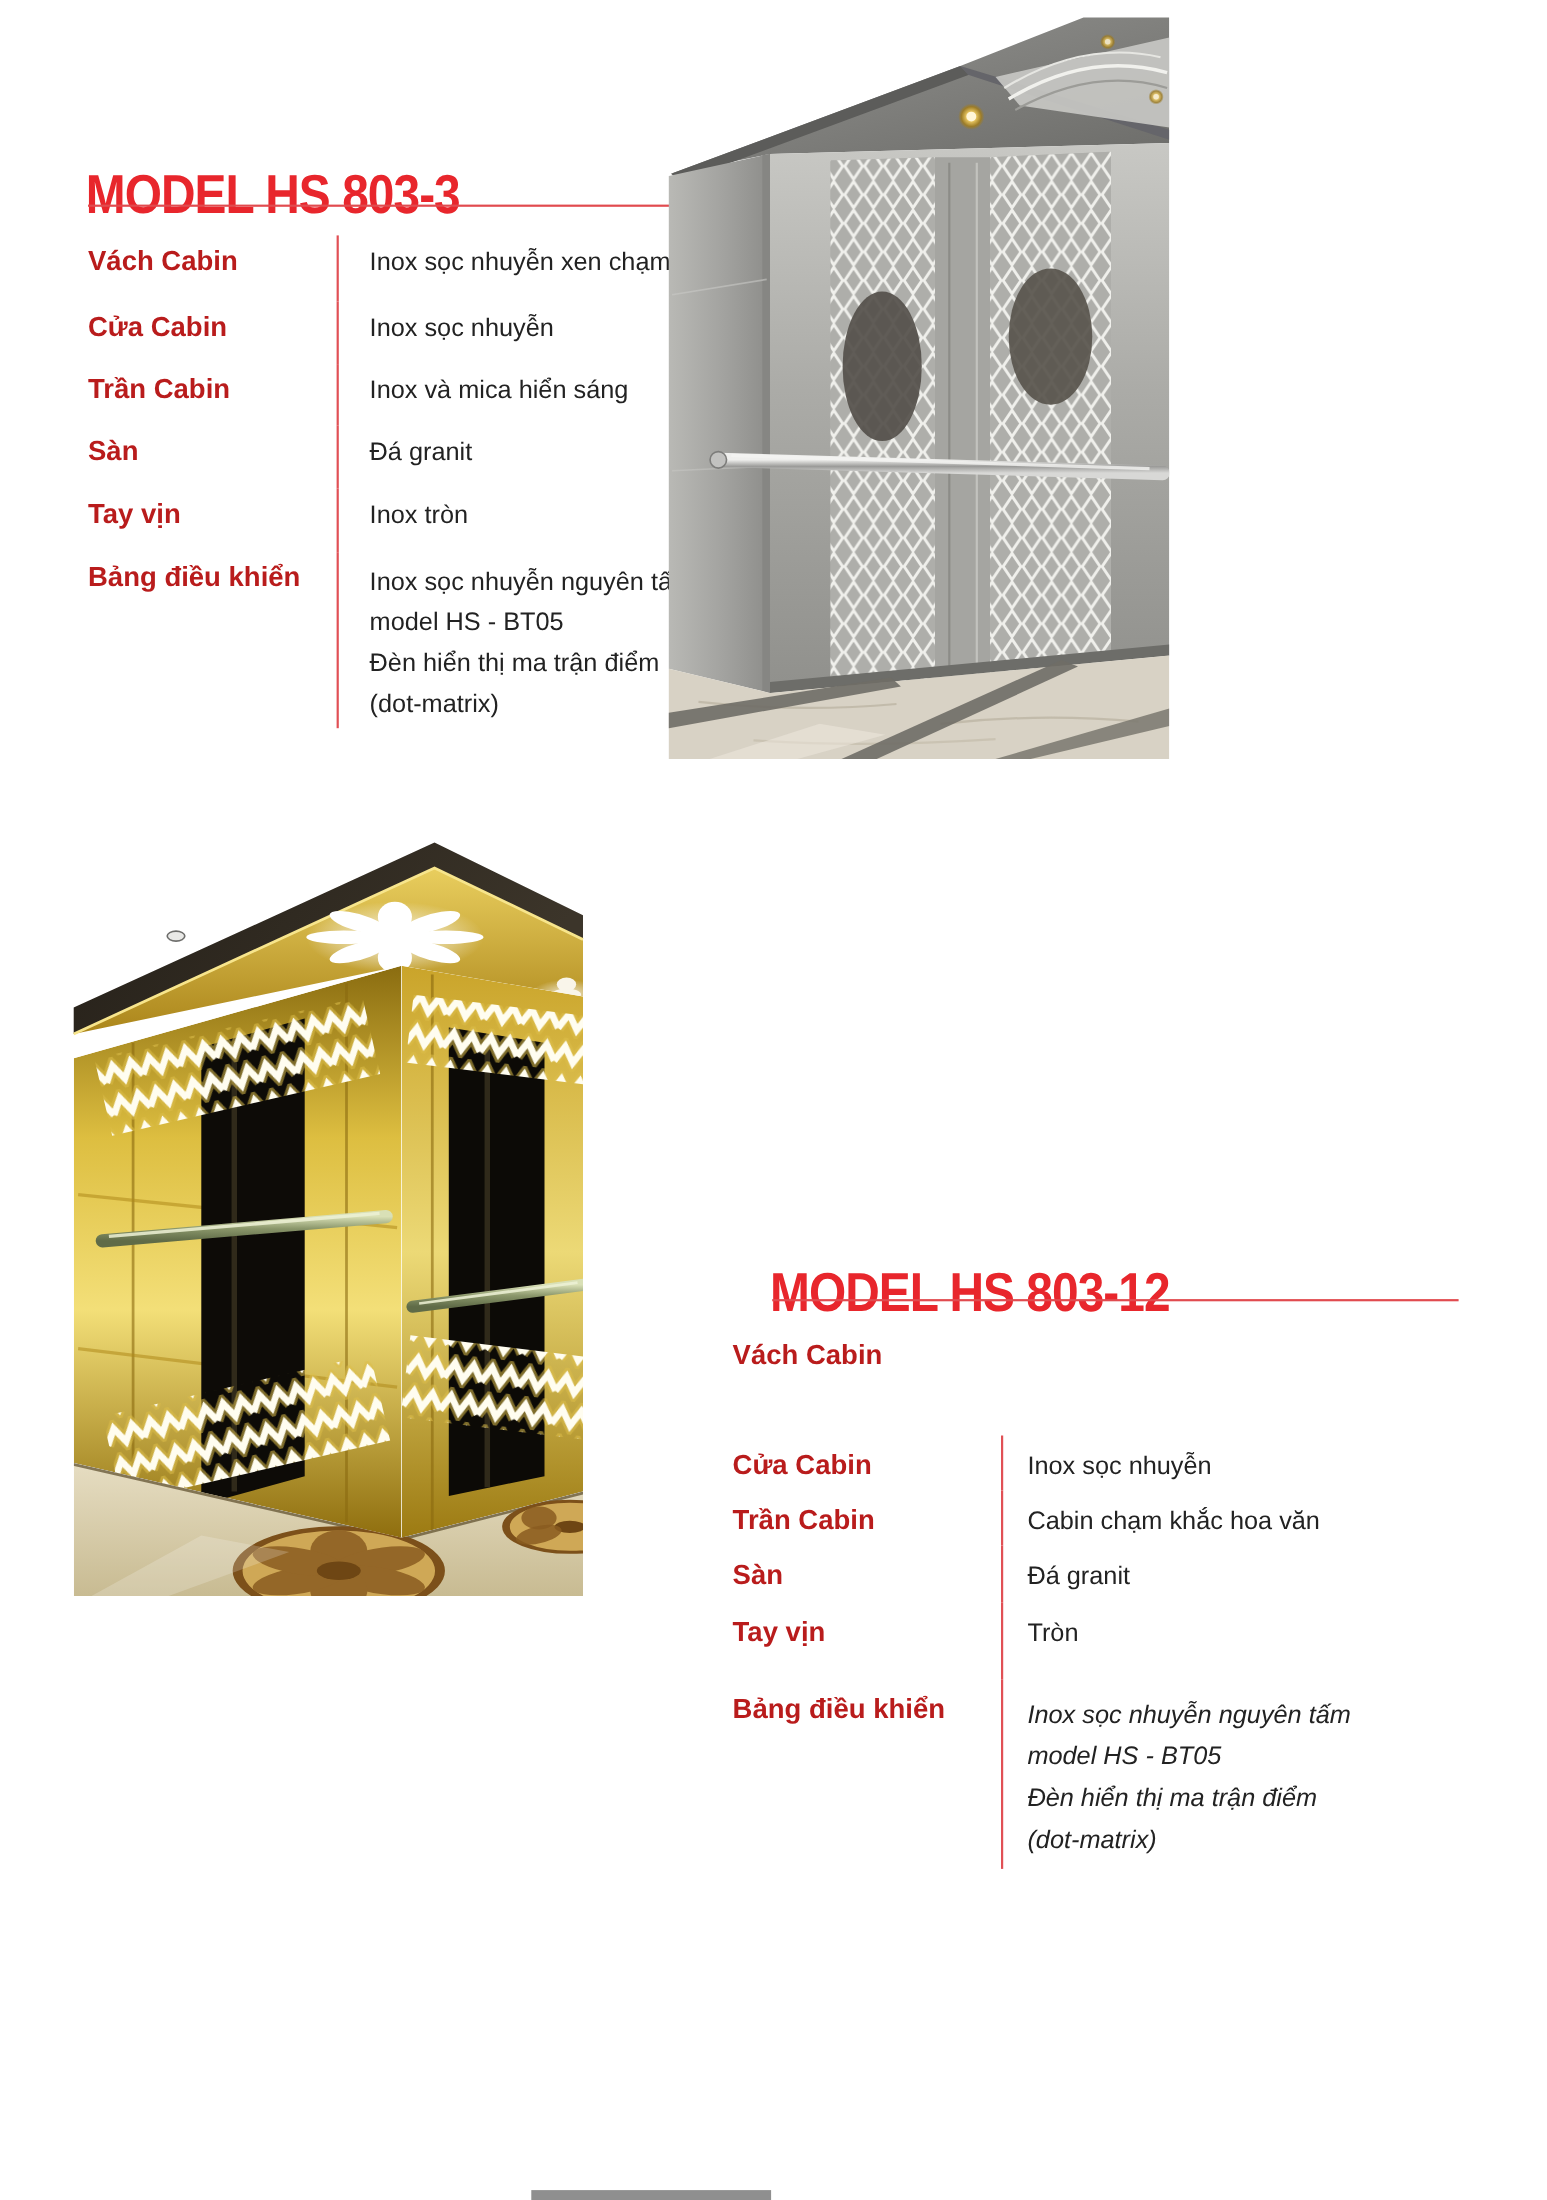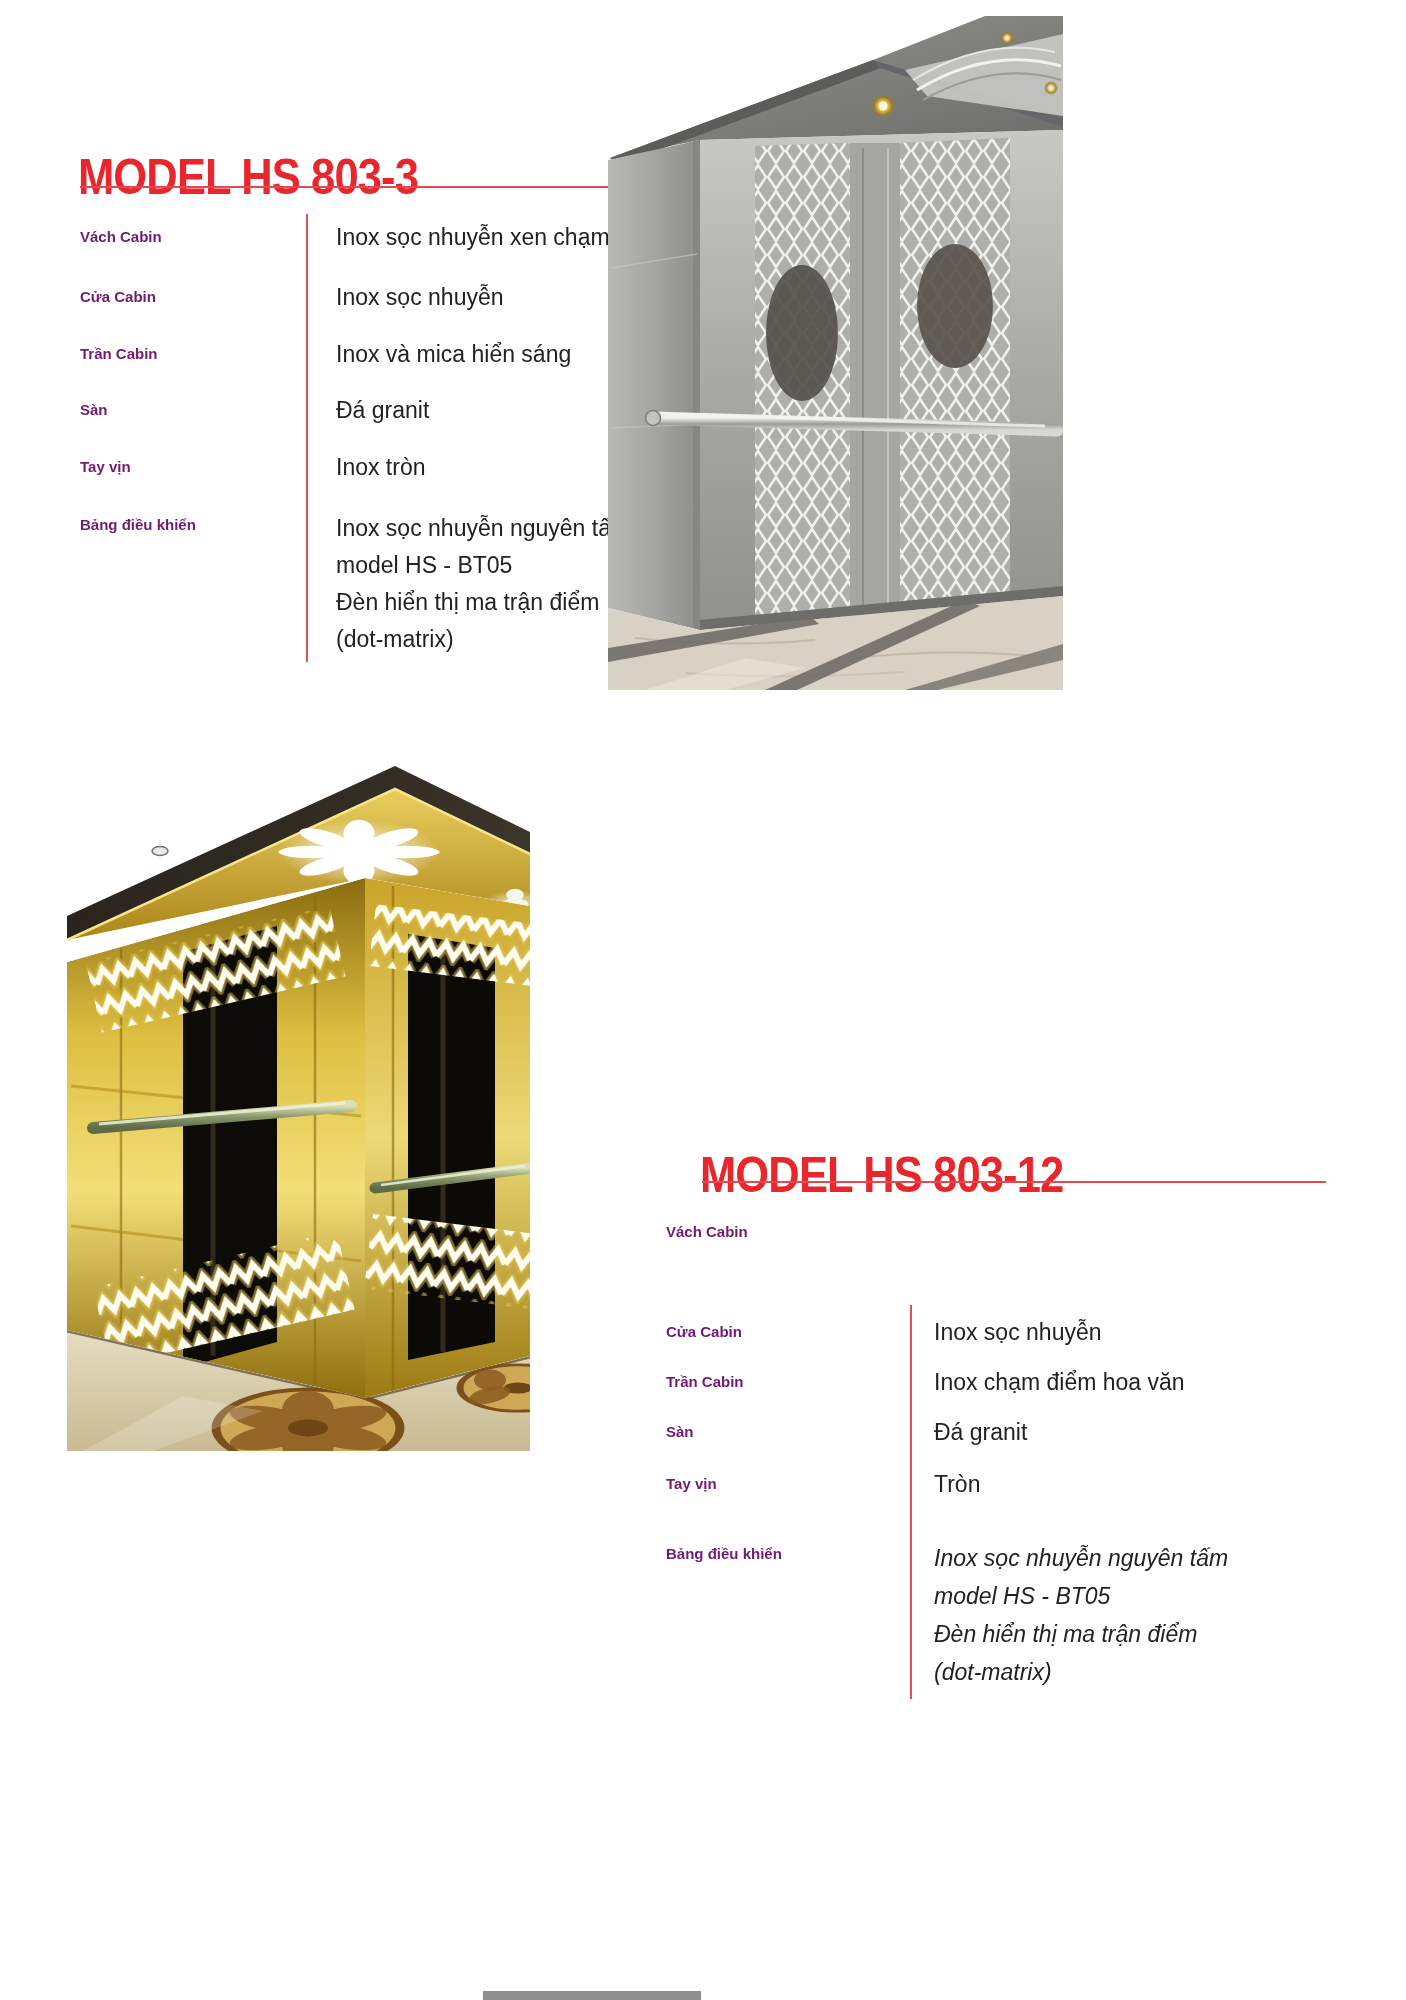--- a/index.html
+++ b/index.html
@@ -12,21 +12,21 @@
   .model-title{
     position:absolute;font-size:50px;letter-spacing:-1px;color:#e8262c;
     transform:scaleX(0.87);transform-origin:left top;white-space:nowrap;line-height:1;
   }
   .title-rule{position:absolute;height:2px;background:#e14b4f;}
   
   .spec-table{position:absolute;}
   .spec-row{display:grid;}
   .t1 .spec-row{grid-template-columns:226px 1fr;}
   .t2 .spec-row{grid-template-columns:244px 1fr;}
-  .spec-label{font-weight:bold;font-size:15px;line-height:30px;padding-top:8px;color:#701a75;}
+  .spec-label{font-weight:bold;font-size:25px;line-height:30px;padding-top:8px;color:#b91c1c;}
   .spec-value{
     font-size:23px;line-height:31px;padding:8px 0 0 28px;color:#222;
     border-left:2px solid #e15055;white-space:pre-line;
   }
   .t2 .spec-label{padding-top:12px;}
   .t2 .spec-value{padding:12px 0 0 22px;line-height:31px;}
   
   .t1 .spec-row:nth-child(1){min-height:60px;}
   .t1 .spec-row:nth-child(2){min-height:57px;}
   .t1 .spec-row:nth-child(3){min-height:56px;}
@@ -191,21 +191,21 @@
 <div class="spec-table t2" style="left:666px;top:1205px;width:660px;">
   <div class="spec-row">
     <div class="spec-label">Vách Cabin</div>
   </div>
   <div class="spec-row">
     <div class="spec-label">Cửa Cabin</div>
     <div class="spec-value">Inox sọc nhuyễn</div>
   </div>
   <div class="spec-row">
     <div class="spec-label">Trần Cabin</div>
-    <div class="spec-value">Inox chạm điểm hoa văn</div>
+    <div class="spec-value">Cabin chạm khắc hoa văn</div>
   </div>
   <div class="spec-row">
     <div class="spec-label">Sàn</div>
     <div class="spec-value">Đá granit</div>
   </div>
   <div class="spec-row">
     <div class="spec-label">Tay vịn</div>
     <div class="spec-value">Tròn</div>
   </div>
   <div class="spec-row">

